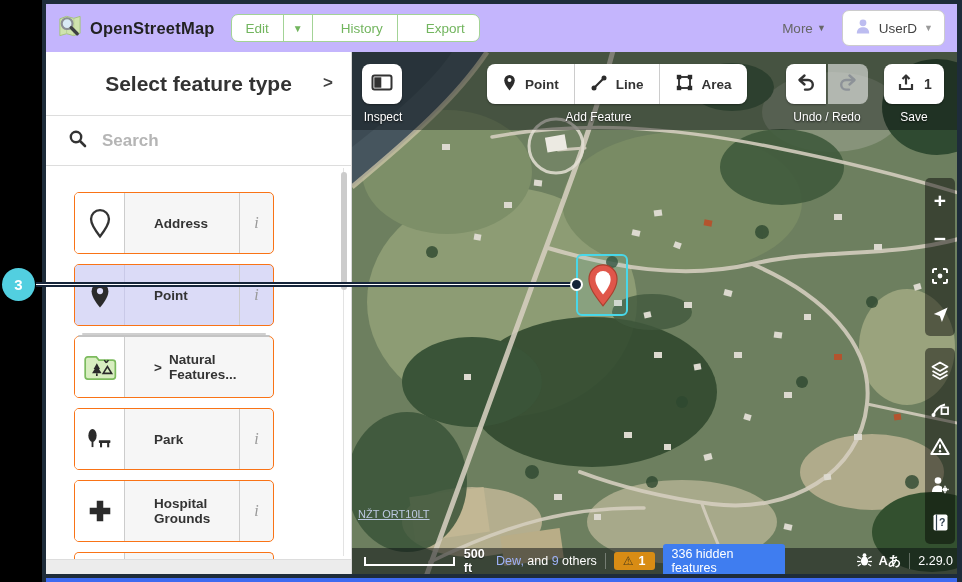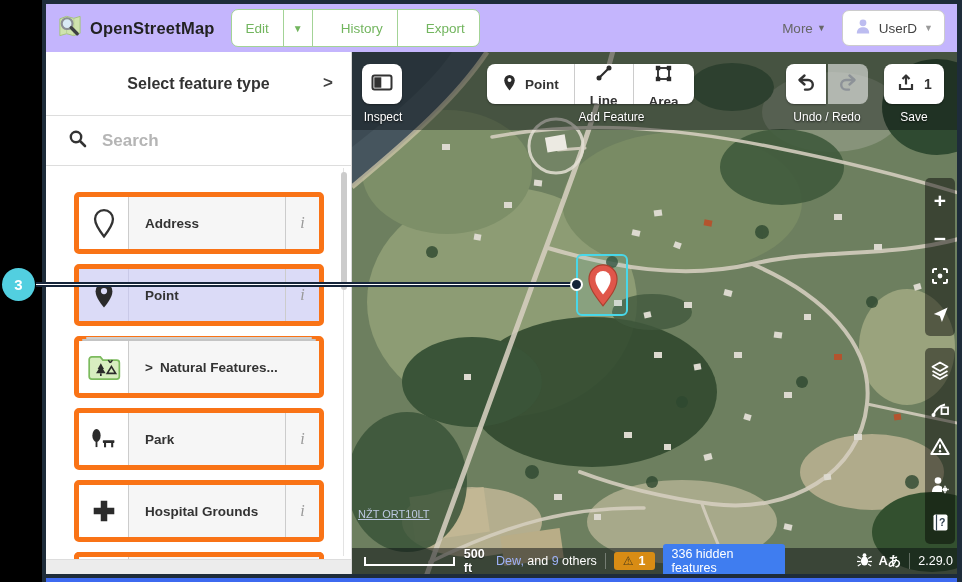--- a/index.html
+++ b/index.html
@@ -8,46 +8,46 @@
          font-family:"Liberation Sans",sans-serif;-webkit-font-smoothing:antialiased;}
   
   .app{position:absolute;left:42px;top:0;width:920px;height:582px;background:#1e2c3a;
        padding:4px 5px 0 4px;}
   .app::after{content:"";position:absolute;left:4px;right:5px;bottom:0;height:4px;background:#3e6af0;}
   .win{position:relative;width:911px;height:570px;background:#fff;overflow:hidden;}
   
   .navbar{position:relative;height:48px;display:flex;align-items:center;padding:0 12px 0 10px;background:#c4b5fd;}
   .brand{display:flex;align-items:center;gap:7px;}
   .brand-title{font-size:16.5px;font-weight:700;color:#222;letter-spacing:.2px;}
-  .edit-group{display:flex;align-items:stretch;height:38px;margin-left:16px;border:1.5px solid #a3d396;
+  .edit-group{display:flex;align-items:stretch;height:28px;margin-left:16px;border:1.5px solid #a3d396;
               border-radius:7px;overflow:hidden;background:#fff;}
   .edit-group .seg{display:flex;align-items:center;padding:0 14px;font-size:13.5px;color:#72b55e;cursor:pointer;}
   .edit-group .seg + .seg{border-left:1.5px solid #a3d396;padding-left:28px;}
   .edit-group .seg.caret{padding:0 9px;font-size:10px;}
   .nav-right{margin-left:auto;display:flex;align-items:center;gap:16px;}
   .more{font-size:13.5px;color:#666;cursor:pointer;display:flex;align-items:center;gap:4px;}
   .more .caret{font-size:9px;color:#666;}
   .user-btn{display:flex;align-items:center;gap:7px;height:36px;padding:0 11px;border:1px solid #ccc;
             border-radius:7px;background:#fff;cursor:pointer;}
   .user-btn .uname{font-size:13.5px;color:#444;}
   .user-btn .caret{font-size:9px;color:#999;}
   
   .body{display:flex;height:522px;}
   
   .sidebar{position:relative;width:306px;background:#fff;border-right:1px solid #d8d8d8;display:flex;flex-direction:column;}
   .sb-header{position:relative;height:64px;display:flex;align-items:center;justify-content:center;border-bottom:1px solid #ddd;}
-  .sb-title{font-size:16px;font-weight:700;color:#333;}
+  .sb-title{font-size:21px;font-weight:700;color:#333;}
   .sb-chevron{position:absolute;right:18px;top:21px;font-size:17px;font-weight:700;color:#444;cursor:pointer;}
   .sb-search{display:flex;align-items:center;gap:13px;height:50px;padding:0 22px;border-bottom:1px solid #ddd;}
   .sb-search input{border:0;outline:0;flex:1;font-size:17px;font-weight:700;color:#0f766e;background:transparent;
                    font-family:"Liberation Sans",sans-serif;}
   .sb-search input::placeholder{color:#b5b5b5;}
   .sb-list{position:relative;flex:1;padding:26px 0 0 28px;background:#fff;}
-  .card{position:relative;width:250px;height:62px;margin-bottom:10px;border:5px solid #f97316;border-radius:5px;
-        background:#f6f6f6;display:flex;cursor:pointer;}
+  .card{position:relative;width:200px;height:62px;margin-bottom:10px;border:1px solid #f97316;border-radius:5px;
+        background:#f6f6f6;display:flex;cursor:pointer;gap:13px;}
   .card .icon-cell{width:50px;background:#fff;border-right:1px solid #ccc;border-radius:4px 0 0 4px;
                    display:flex;align-items:center;justify-content:center;}
   .card .lbl{flex:1;display:flex;align-items:center;gap:7px;padding-left:16px;font-size:13.5px;font-weight:700;color:#333;}
   .card .info{width:34px;border-left:1px solid #ccc;display:flex;align-items:center;justify-content:center;
               color:#999;font-family:"Liberation Serif",serif;font-style:italic;font-size:16px;cursor:pointer;}
   .card.selected{background:#dbdbf7;}
   .card.selected .icon-cell{background:#dbdbf7;border-right-color:#c9c9e8;}
   .card.stacked{margin-top:6px;}
   .card.stacked::before{content:"";position:absolute;left:7px;right:7px;top:-4px;height:1.5px;background:#cfcfcf;border-radius:2px;}
   .card.stacked::after{content:"";position:absolute;left:3px;right:3px;top:-2px;height:1.5px;background:#c4c4c4;border-radius:2px;}
@@ -60,21 +60,21 @@
   .map{position:relative;flex:1;background:#6d7f5f;overflow:hidden;}
   .sat{position:absolute;left:0;top:0;}
   .map-topstrip{position:absolute;left:0;top:0;right:0;height:78px;background:rgba(8,12,16,.38);}
   .mbtn{position:absolute;background:#fff;border-radius:8px;box-shadow:0 1px 2px rgba(0,0,0,.35);
         display:flex;align-items:center;justify-content:center;cursor:pointer;}
   .mlabel{position:absolute;top:58px;font-size:12px;color:#fff;text-align:center;text-shadow:0 1px 2px rgba(0,0,0,.8);}
   .addgroup{position:absolute;left:135px;top:12px;display:flex;height:40px;border-radius:8px;overflow:hidden;
             box-shadow:0 1px 2px rgba(0,0,0,.35);}
   .addgroup .abtn{display:flex;align-items:center;gap:8px;padding:0 15px;background:#fff;font-size:13.5px;
                   font-weight:700;color:#333;cursor:pointer;}
-  .addgroup .abtn + .abtn{border-left:1px solid #ccc;flex-direction:column;}
+  .addgroup .abtn + .abtn{border-left:1px solid #ccc;}
   .mbtn.disabled{background:rgba(255,255,255,.55);box-shadow:none;}
   .save-count{font-size:14px;font-weight:700;color:#333;margin-left:8px;}
   
   .rc{position:absolute;right:2px;width:30px;background:rgba(0,0,0,.45);border-radius:5px;padding:3px 0;}
   .rc .ric{height:38px;display:flex;align-items:center;justify-content:center;color:#fff;cursor:pointer;}
   .rc .txt{font-size:21px;font-weight:700;line-height:1;}
   
   .sel-box{position:absolute;left:224px;top:202px;width:52px;height:62px;border:2.5px solid #49d7e8;
            border-radius:6px;background:rgba(110,210,230,.10);}
   .sel-box svg{position:absolute;left:6px;top:5px;}
@@ -372,21 +372,21 @@
                     <rect x="1.8" y="1.8" width="4.4" height="4.4"></rect>
                       <rect x="12.8" y="1.8" width="4.4" height="4.4"></rect>
                     <rect x="1.8" y="12.8" width="4.4" height="4.4"></rect>
                       <rect x="12.8" y="12.8" width="4.4" height="4.4"></rect>
                   </g>
                 </svg>
               </span>
               <span>Area</span>
             </div>
           </div>
-          <div class="mlabel" style="left:148px;width:223px;">Add Feature</div>
+          <div class="mlabel" style="left:135px;width:223px;">Add Feature</div>
 
           <div class="mbtn" style="left:434px;top:12px;width:40px;height:40px;border-radius:8px 0 0 8px;">
             <span>
               <svg width="20" height="20" viewBox="0 0 20 20">
                 <path d="M8.5,3.5 L3.5,8 L8.5,12.5" fill="none" stroke="#333" stroke-width="2.4" stroke-linecap="round" stroke-linejoin="round"></path>
                 <path d="M4,8 H12 a4.8,4.8 0 0 1 0,9.6 H9" fill="none" stroke="#333" stroke-width="2.4" stroke-linecap="round"></path>
               </svg>
             </span>
           </div>
           <div class="mbtn disabled" style="left:476px;top:12px;width:40px;height:40px;border-radius:0 8px 8px 0;">

